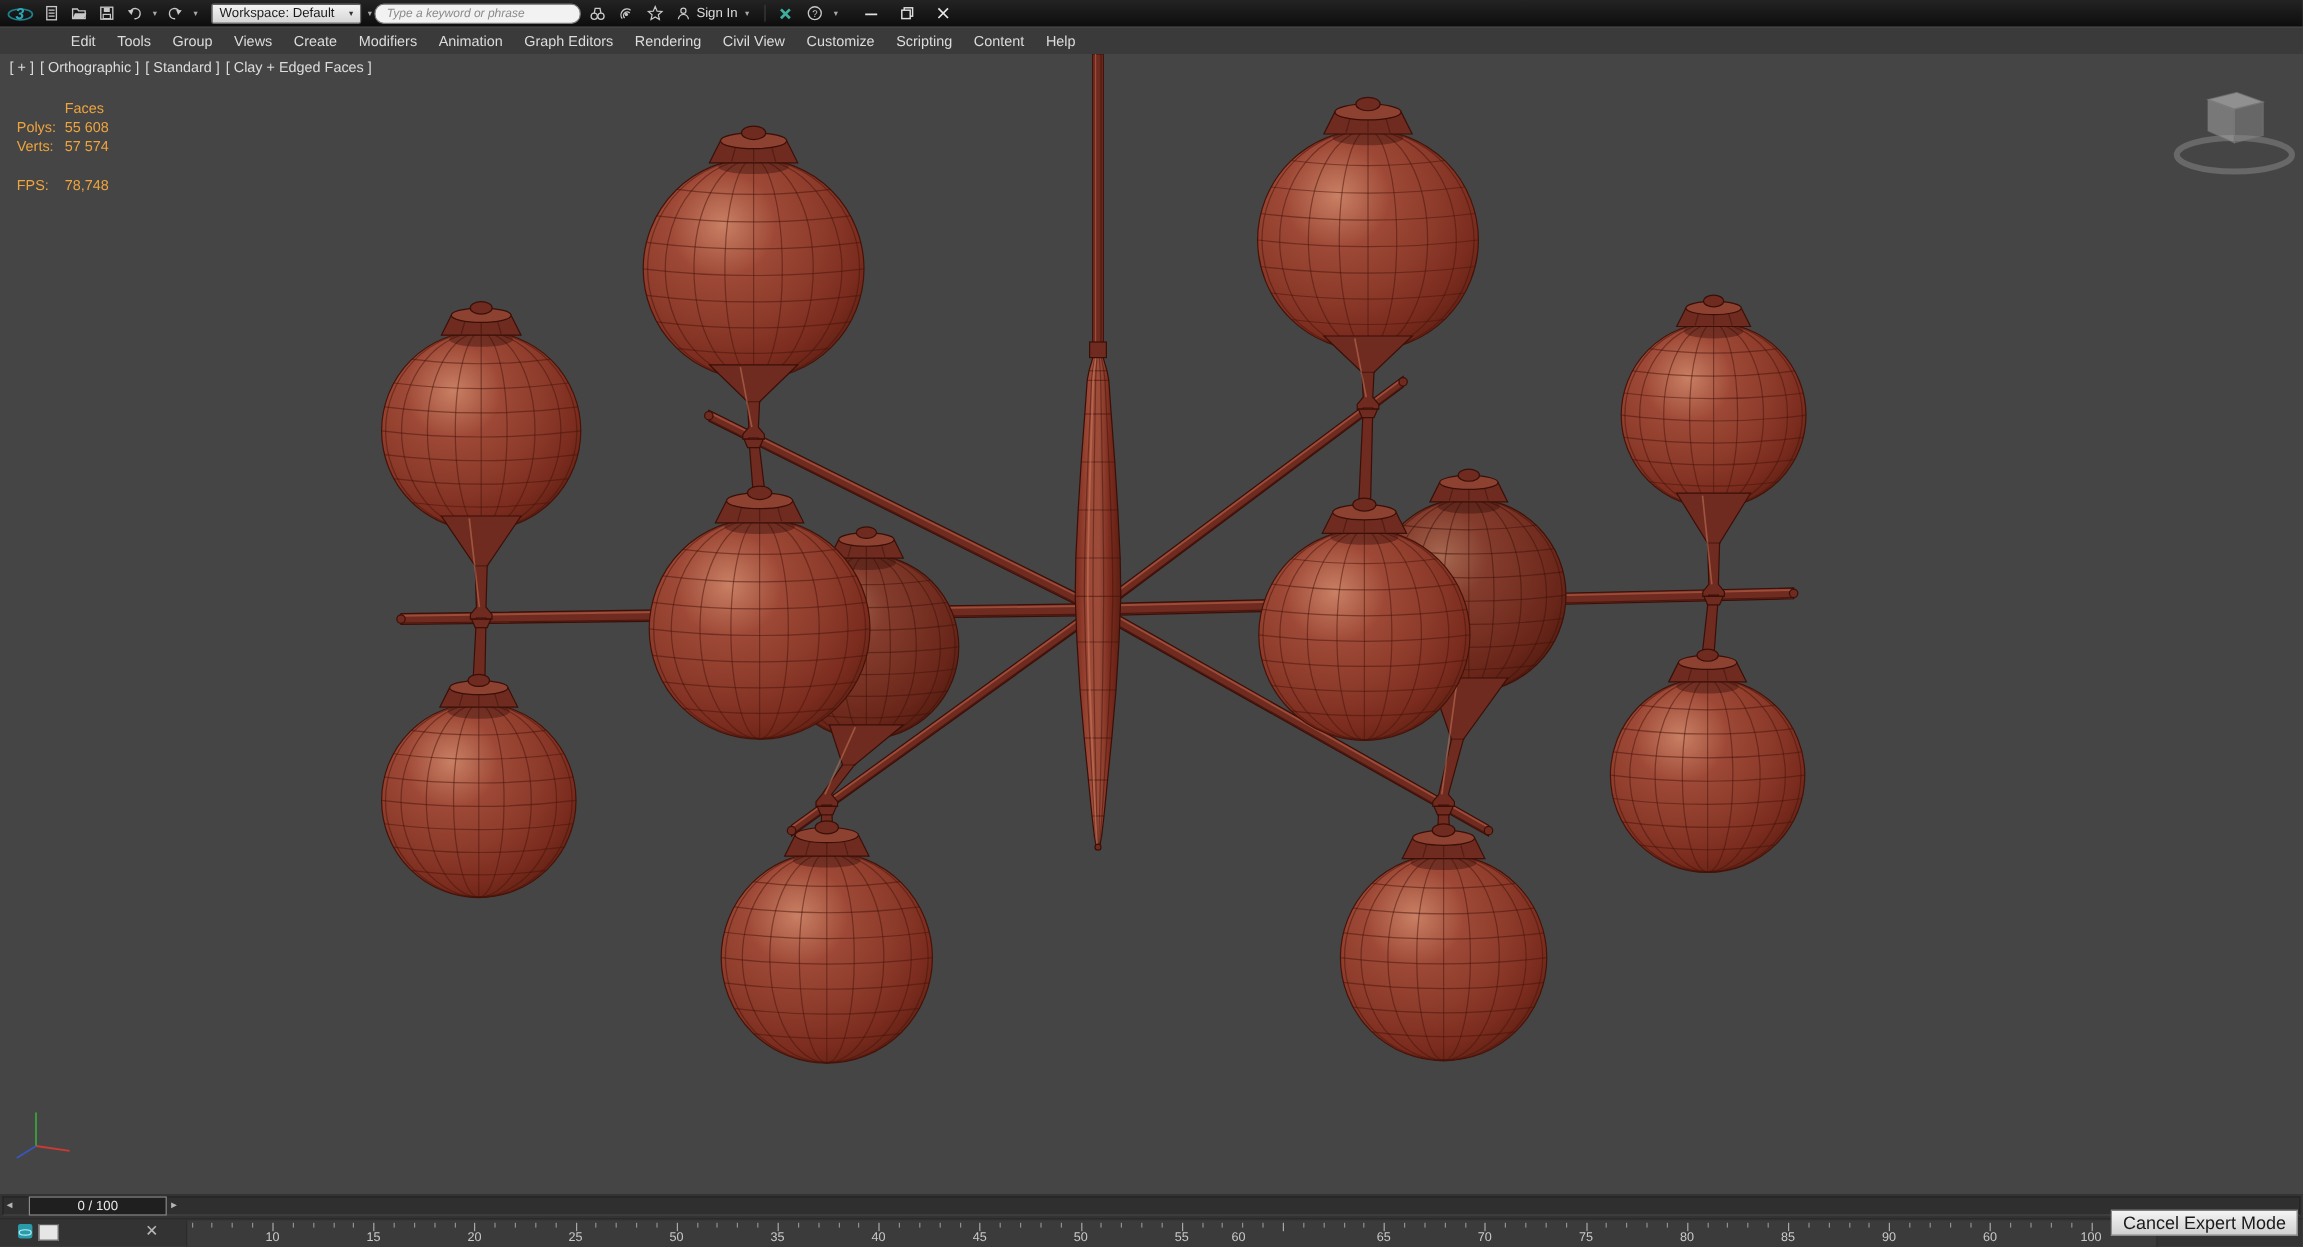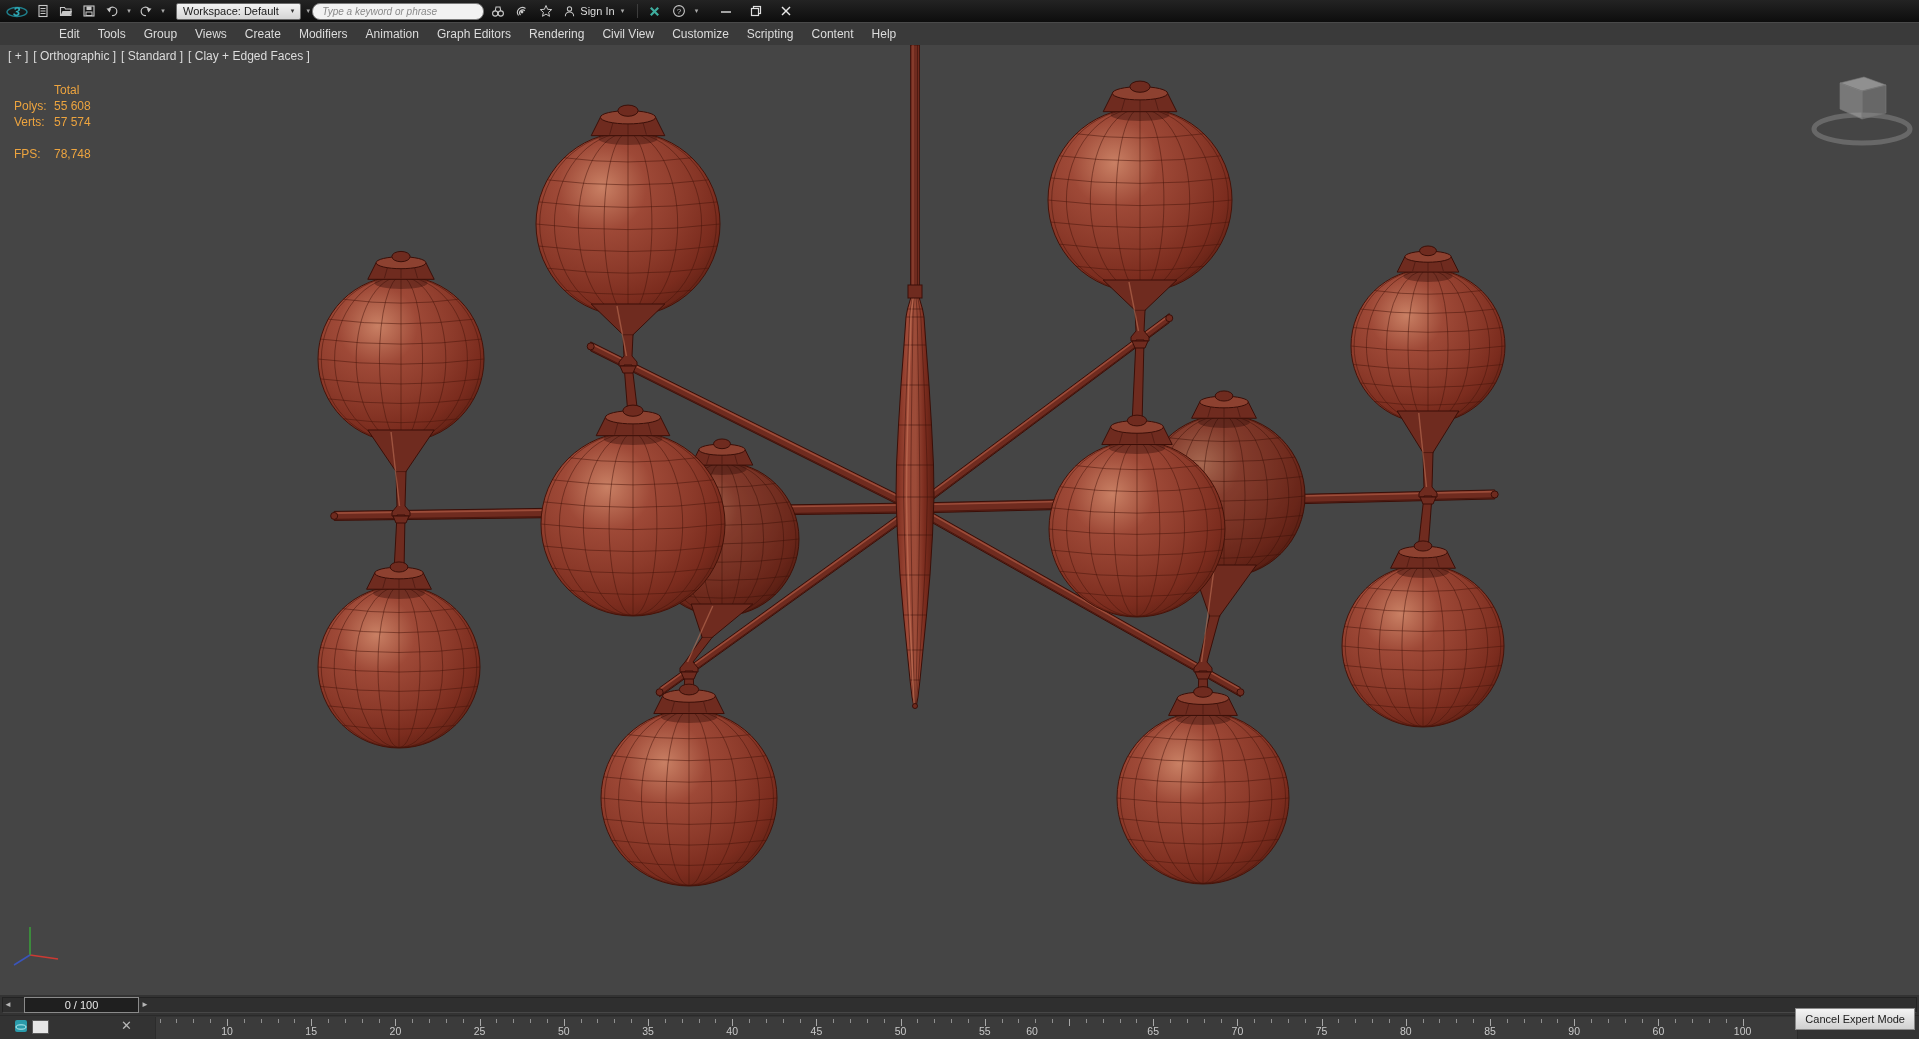--- a/index.html
+++ b/index.html
@@ -48,21 +48,21 @@
   
   .trackbar{position:absolute;top:1015px;left:0;width:100%;height:24px;background:#333;border-top:1px solid #2a2a2a;box-sizing:border-box;z-index:20;}
   .ruler{position:absolute;left:155px;top:1px;width:1641px;height:22px;background:#3b3b3b;border-left:1px solid #2c2c2c;border-right:1px solid #2c2c2c;overflow:hidden;}
   .tick{position:absolute;top:2px;width:1px;background:#8f8f8f;}
   .tick.minor{height:4px;}
   .tick.major{height:7px;background:#a8a8a8;}
   .tlabel{position:absolute;top:8px;font-size:10.5px;color:#c9c9c9;transform:translateX(-50%);}
   .mini-3ds{position:absolute;left:14px;top:1019px;width:14px;height:14px;z-index:21;}
   .listener-field{position:absolute;left:32px;top:1020px;width:15px;height:12px;background:#e6e6e6;border:1px solid #5a5a5a;z-index:21;}
   .tb-close{position:absolute;left:121px;top:1017px;color:#b8b8b8;font-size:13px;z-index:21;line-height:18px;}
-  .cancel-expert{position:absolute;right:4px;top:1008px;height:22px;padding:0 9px;background:linear-gradient(#f4f4f4,#d0d0d0);border:1px solid #8a8a8a;font-size:11px;color:#1a1a1a;font-family:"Liberation Sans",sans-serif;z-index:25;}
+  .cancel-expert{position:absolute;right:4px;top:1008px;height:22px;padding:0 9px;background:linear-gradient(#f4f4f4,#d0d0d0);border:1px solid #8a8a8a;font-size:15px;color:#1a1a1a;font-family:"Liberation Sans",sans-serif;z-index:25;}
 </style>
 </head>
 <body>
 
 <div id="root">
 
   <div class="titlebar">
     <div class="tb-left">
       <div class="logo">
         <svg width="24" height="18" viewBox="0 0 24 18">
@@ -572,21 +572,21 @@
       </svg>
     <div class="vp-label" id="vplabel">
         <span>[ + ]</span>
         <span>[ Orthographic ]</span>
         <span>[ Standard ]</span>
         <span>[ Clay + Edged Faces ]</span>
       </div>
     <div class="stats" style="color: rgb(237, 164, 63);">
       <div class="srow">
           <span class="slabel"></span>
-          <span>Total</span>
+          <span>Faces</span>
         </div>
       <div class="srow">
           <span class="slabel">Polys:</span>
           <span>55 608</span>
         </div>
       <div class="srow">
           <span class="slabel">Verts:</span>
           <span>57 574</span>
         </div>
       <div class="srow fps">

